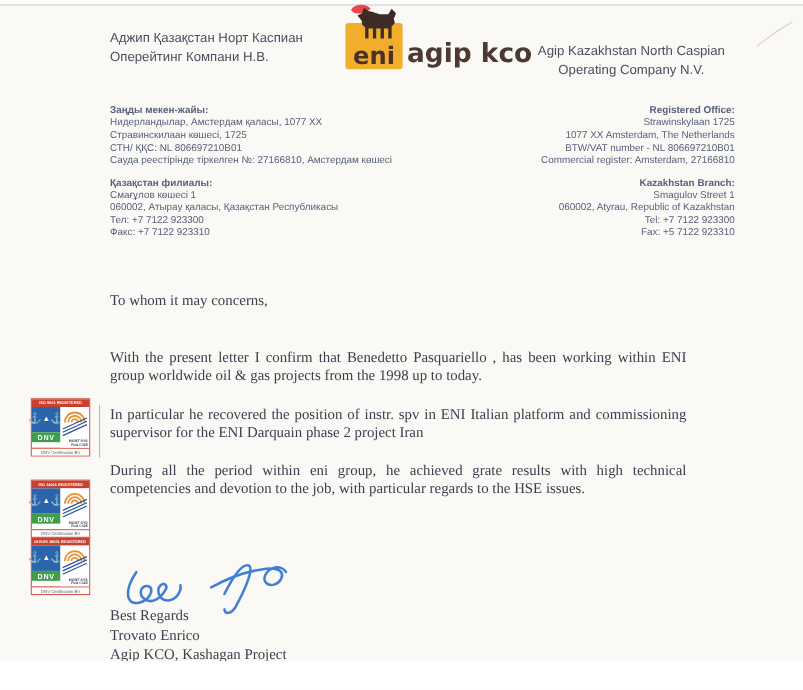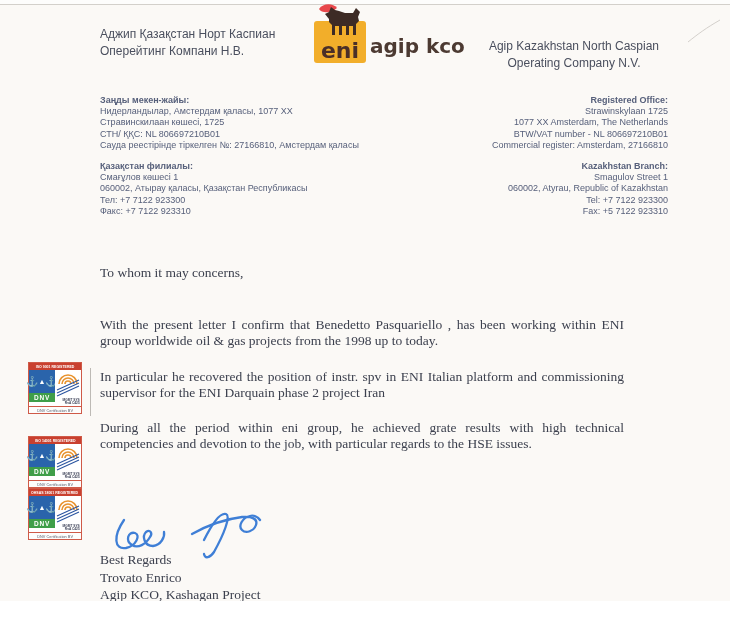--- a/index.html
+++ b/index.html
@@ -6,21 +6,21 @@
   .page{
     position:relative;width:730px;height:601px;overflow:hidden;
     background:#fbf9f6;
     font-family:"Liberation Sans",sans-serif;
   }
   .scan-edge{position:absolute;left:0;top:0;width:730px;height:4px;background:#fdfdfc;border-bottom:1px solid #d3d0cb;}
   
   .hdr-kk{position:absolute;left:100px;top:26px;font-size:12px;line-height:17px;color:#4a4f5e;}
   .hdr-en{position:absolute;left:476px;top:38px;width:196px;text-align:center;font-size:12px;line-height:17px;color:#4a4f5e;}
   .eni-logo{position:absolute;left:309px;top:1px;width:62px;height:64px;}
-  .agip-word{position:absolute;left:370px;top:34px;font-family:"DejaVu Sans",sans-serif;font-weight:bold;font-size:20px;letter-spacing:0px;color:#4c3a32;}
+  .agip-word{position:absolute;left:370px;top:34px;font-family:"DejaVu Sans",sans-serif;font-weight:bold;font-size:24px;letter-spacing:0px;color:#4c3a32;}
   
   .addr{position:absolute;font-size:9px;line-height:11.2px;color:#57607b;}
   .addr .t{font-weight:bold;}
   .addr-l1{left:100px;top:95px;}
   .addr-l2{left:100px;top:161px;}
   .addr-r1{right:62px;top:95px;text-align:right;margin-left:36px;}
   .addr-r2{right:62px;top:161px;text-align:right;}
   
   .body-txt{position:absolute;left:100px;top:265px;width:524px;
     font-family:Liberation Serif, serif;font-size:13.5px;line-height:16px;color:#3c404e;}
@@ -83,21 +83,21 @@
 
   <svg class="artifact" viewBox="0 0 36 30">
     <path d="M2,26 C12,18 20,12 34,4" stroke="#c9c6c1" stroke-width="1" fill="none" opacity="0.8"></path>
   </svg>
 
   <div class="addr addr-l1">
     <div class="t">Заңды мекен-жайы:</div>
     <div>Нидерландылар, Амстердам қаласы, 1077 XX</div>
     <div>Стравинскилаан көшесі, 1725</div>
     <div>СТН/ ҚҚС: NL 806697210B01</div>
-    <div>Сауда реестірінде тіркелген №: 27166810, Амстердам қаласы</div>
+    <div>Сауда реестірінде тіркелген №: 27166810, Амстердам көшесі</div>
   </div>
   <div class="addr addr-l2">
     <div class="t">Қазақстан филиалы:</div>
     <div>Смағұлов көшесі 1</div>
     <div>060002, Атырау қаласы, Қазақстан Республикасы</div>
     <div>Тел: +7 7122 923300</div>
     <div>Факс: +7 7122 923310</div>
   </div>
   <div class="addr addr-r1">
     <div class="t">Registered Office:</div>

